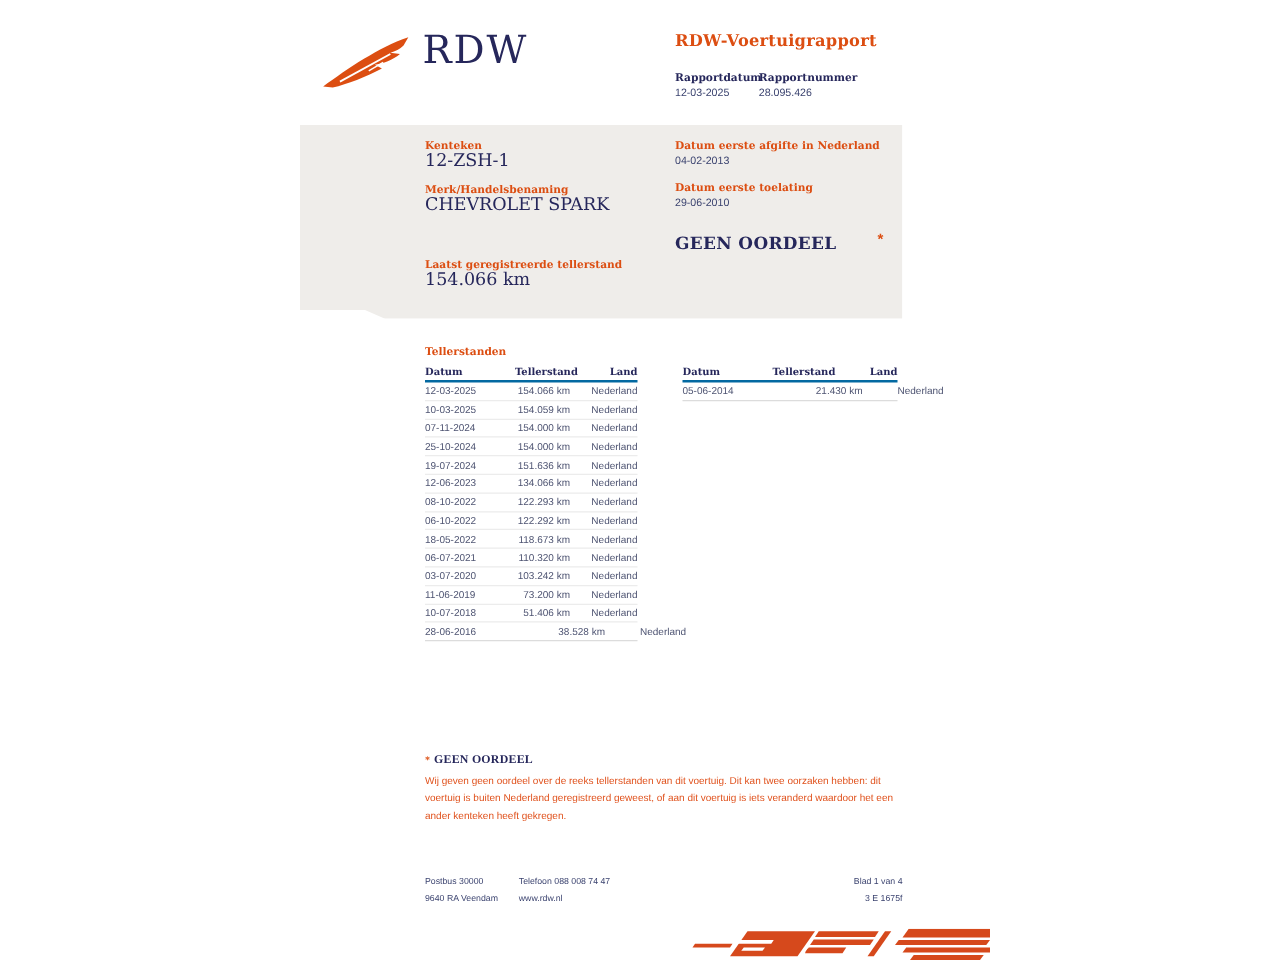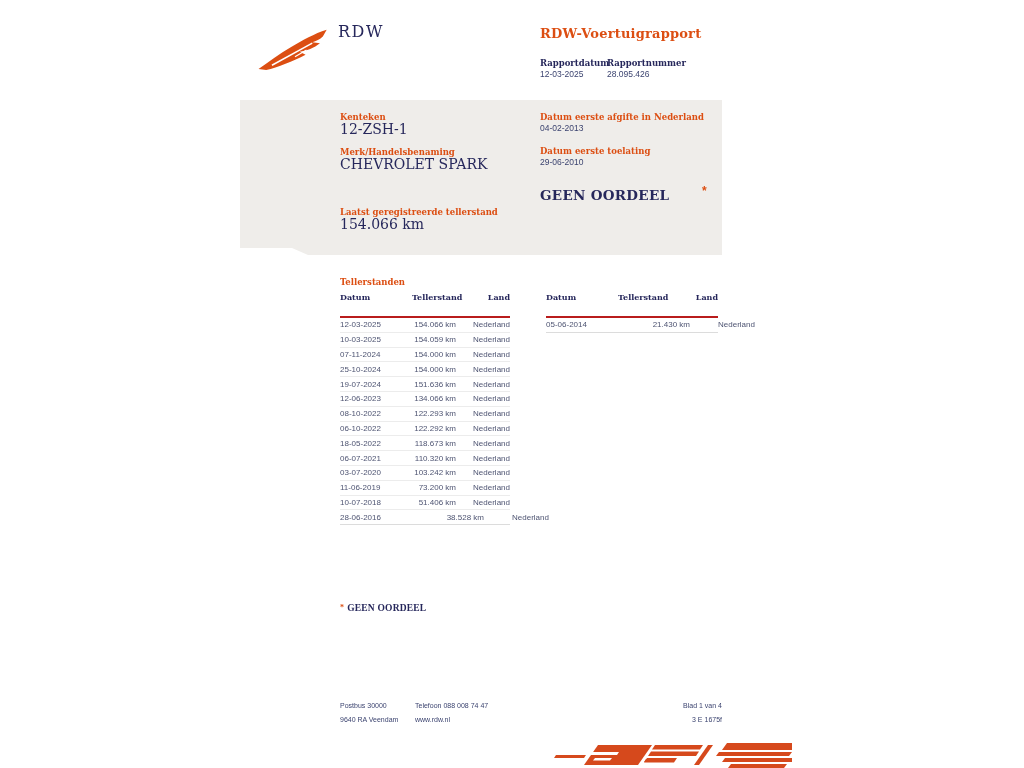--- a/index.html
+++ b/index.html
@@ -2,21 +2,21 @@
 <html><head>
 <meta charset="utf-8">
 <style>
   html,body{margin:0;padding:0;background:#fff;}
   .page{position:relative;width:1024px;height:768px;background:#ffffff;overflow:hidden;
         font-family:"Liberation Sans",sans-serif;color:#26275b;}
 
   
   .logo-icon{position:absolute;left:256px;top:24px;width:78px;height:48px;}
   .logo-word{position:absolute;left:338px;top:22px;font-family:"DejaVu Serif",serif;
-             font-size:16px;color:#26275b;letter-spacing:1.5px;}
+             font-size:31px;color:#26275b;letter-spacing:1.5px;}
   .report-title{position:absolute;left:540px;top:26px;font-family:"DejaVu Serif",serif;
                 font-weight:bold;font-size:13px;color:#dc4e12;letter-spacing:.2px;}
   .meta-label{position:absolute;font-family:"DejaVu Serif",serif;font-weight:bold;
               font-size:8.5px;color:#26275b;}
   .meta-value{position:absolute;font-size:8.5px;color:#3c4470;}
 
   
   .panel{position:absolute;left:240px;top:100px;width:482px;height:155px;background:#efedea;
          clip-path:polygon(0 0,482px 0,482px 155px,68px 155px,52px 148px,0 148px);}
   .panel .lbl{position:absolute;font-family:"DejaVu Serif",serif;font-weight:bold;
@@ -27,21 +27,21 @@
            font-weight:bold;font-size:13.5px;color:#26275b;letter-spacing:.3px;}
   .verdict-star{position:absolute;left:462px;top:84px;color:#dc4e12;font-weight:bold;font-size:12px;}
 
   
   .section-title{position:absolute;left:340px;top:277px;font-family:"DejaVu Serif",serif;
                  font-weight:bold;font-size:8.5px;color:#dc4e12;}
   .table{position:absolute;top:290px;font-size:8px;}
   .table.tleft{left:340px;width:170px;}
   .table.tright{left:546px;width:172px;}
   .t-head{display:grid;grid-template-columns:72px 44px 1fr;align-items:end;
-          border-bottom:2px solid #b91c1c;padding-bottom:14px;height:12px;
+          border-bottom:2px solid #0369a1;padding-bottom:2px;height:12px;
           font-family:"DejaVu Serif",serif;font-weight:bold;color:#26275b;}
   .t-row{display:grid;grid-template-columns:72px 44px 1fr;align-items:center;height:14.8px;
          box-sizing:border-box;border-bottom:1px solid #ececec;color:#4e5472;}
   .t-row:last-child{border-bottom:1px solid #dcdcdc;gap:28px;}
   .t-head .c1{text-align:left;}
   .t-row .c1{text-align:right;}
   .c2{text-align:right;}
 
   
   .footnote{position:absolute;left:340px;top:603px;width:382px;}
@@ -181,20 +181,21 @@
         <span class="c0">05-06-2014</span>
         <span class="c1">21.430 km</span>
         <span class="c2">Nederland</span>
       </div>
     </div>
 
   <div class="footnote">
     <div class="fn-title">
       <span class="fn-star">*</span><span>GEEN OORDEEL</span>
     </div>
+    <div class="fn-text">Wij geven geen oordeel over de reeks tellerstanden van dit voertuig. Dit kan twee oorzaken hebben: dit voertuig is buiten Nederland geregistreerd geweest, of aan dit voertuig is iets veranderd waardoor het een ander kenteken heeft gekregen.</div>
   </div>
 
   <div class="footer">
     <div>Postbus 30000</div>
     <div>Telefoon 088 008 74 47</div>
     <div class="right">Blad 1 van 4</div>
     <div>9640 RA Veendam</div>
     <div>www.rdw.nl</div>
     <div class="right">3 E 1675f</div>
   </div>

